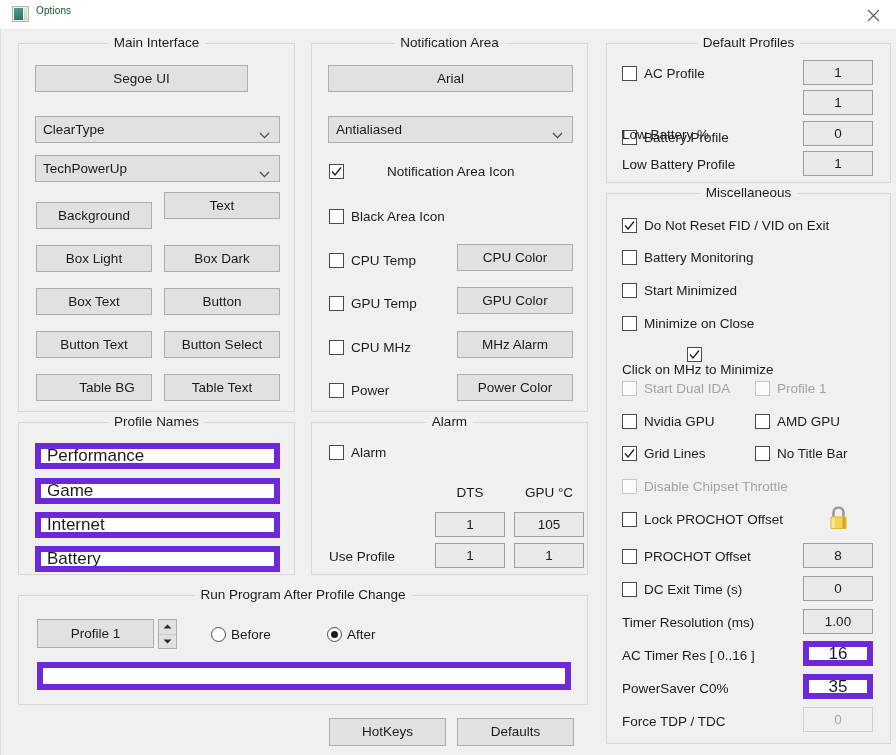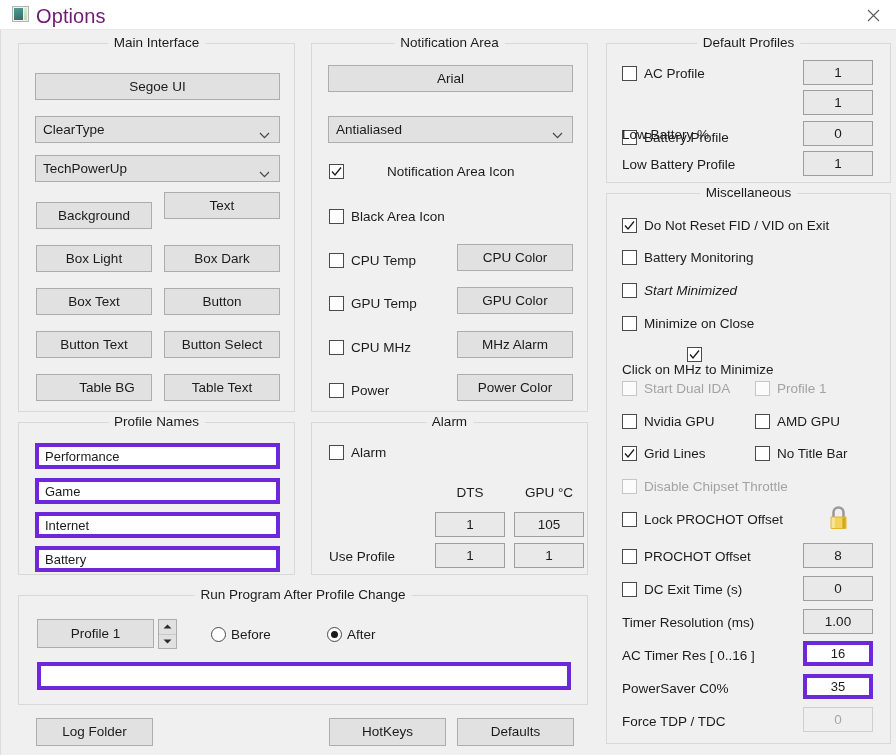--- a/index.html
+++ b/index.html
@@ -34,21 +34,21 @@
     width: 9px; height: 12px;
     background: linear-gradient(160deg,#4e9e96 0%, #3d8078 60%, #2f6a63 100%);
   }
   .titlebar-icon .bar {
     position: absolute; left: 11px; top: 1px;
     width: 3px; height: 12px;
     background: linear-gradient(180deg,#d8ecd2 0%, #bcd9b4 100%);
   }
   .titlebar-title {
     position: absolute; left: 36px; top: 5px;
-    font-size: 20px; color: #701a75;
+    font-size: 10px; color: #14532d;
     letter-spacing: .1px;
   }
   .titlebar-close {
     position: absolute; right: 0; top: 0;
     width: 46px; height: 30px;
     display: flex; align-items: center; justify-content: center;
   }
   .titlebar-close svg { display:block; }
 
   
@@ -103,23 +103,23 @@
   }
   .combo .arrow {
     position: absolute; right: 9px; top: 50%;
     margin-top: -3px;
     width: 11px; height: 7px;
   }
 
   .textbox {
     position: absolute;
     background: #ffffff;
-    border: 4px solid #6d28d9;
+    border: 6px solid #6d28d9;
     display: flex; align-items: center;
-    font-size: 13px;
+    font-size: 17px;
     color: #1b1b1b;
     padding-left: 6px;
     white-space: nowrap;
     overflow: hidden;
   }
   .textbox.center { justify-content: center; padding-left: 0; }
 
   .numfield {
     position: absolute;
     background: #e9e9e9;
@@ -213,21 +213,21 @@
       <path d="M1,1 L12,12 M12,1 L1,12" stroke="#5a5a5a" stroke-width="1.1" fill="none"></path>
     </svg>
   </div>
 </div>
 
 <div class="client">
 
   <div class="group" style="left:17px; top:13px; width:277px; height:369px;">
     <div class="legend">Main Interface</div>
 
-    <div class="btn" style="left:16px; top:21px; width:245px; height:27px;margin-top:8px;">Segoe UI</div>
+    <div class="btn" style="left:16px; top:21px; width:213px; height:27px;">Segoe UI</div>
 
     <div class="combo" style="left:16px; top:72px; width:245px; height:27px;">
       <span>ClearType</span>
       <span class="arrow">
         <svg width="11" height="7" viewBox="0 0 11 7">
             <path d="M1,1 L5.5,5.6 L10,1" stroke="#4a4a4a" stroke-width="1.3" fill="none"></path>
           </svg>
       </span>
     </div>
 
@@ -337,21 +337,21 @@
           </svg>
       </span>
       <span>Do Not Reset FID / VID on Exit</span>
     </div>
 
     <div class="cb" style="left:15px; top:54px;">
       <span class="box"></span>
       <span>Battery Monitoring</span>
     </div>
 
-    <div class="cb" style="left:15px; top:87px;font-style:italic;">
+    <div class="cb" style="left:15px; top:87px;">
       <span class="box"></span>
       <span>Start Minimized</span>
     </div>
 
     <div class="cb" style="left:15px; top:120px;">
       <span class="box"></span>
       <span>Minimize on Close</span>
     </div>
 
     <div class="cb" style="left:15px; top:153px;flex-direction:column;">
@@ -489,17 +489,16 @@
     <div class="rb" style="left:308px; top:29px;">
       <span class="circ">
           <span class="dot"></span>
         </span>
       <span>After</span>
     </div>
 
     <div class="textbox" style="left:18px; top:66px; width:534px; height:28px;" placeholder=""></div>
   </div>
 
-  <div class="btn" style="left:35px; top:688px; width:117px; height:28px;">Log Folder</div>
   <div class="btn" style="left:328px; top:688px; width:117px; height:28px;">HotKeys</div>
   <div class="btn" style="left:456px; top:688px; width:117px; height:28px;">Defaults</div>
 
 </div>
 
 </body></html>

